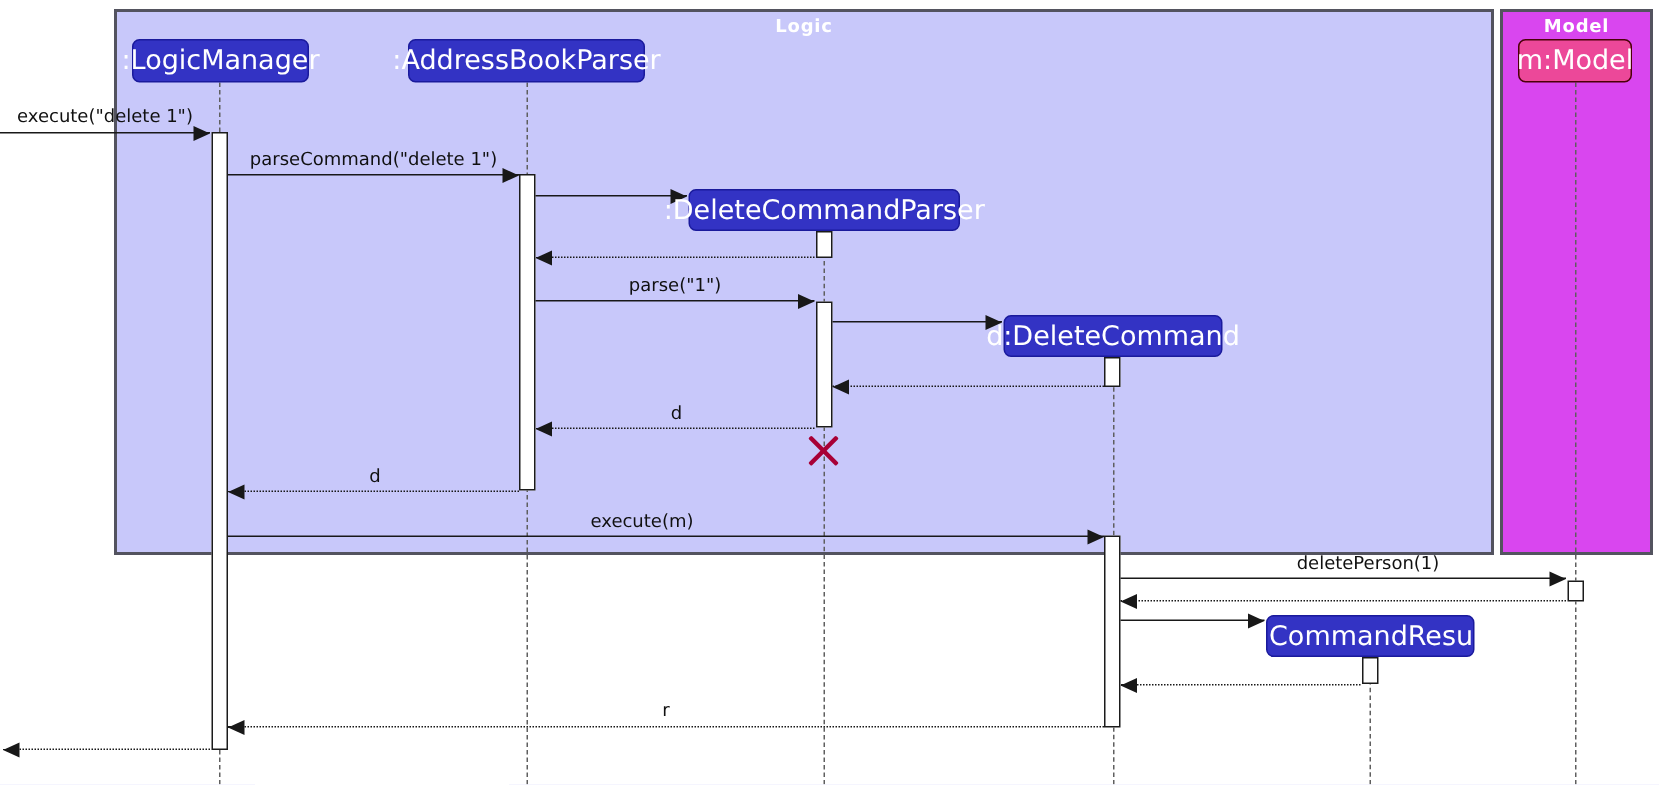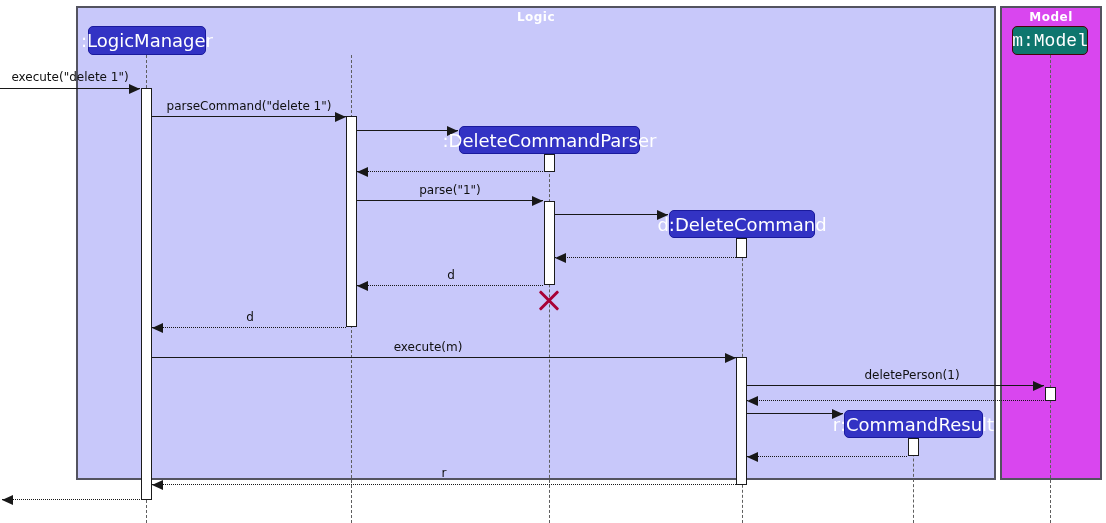--- a/index.html
+++ b/index.html
@@ -1,35 +1,35 @@
 <!DOCTYPE html>
 <html><head>
 <meta charset="utf-8">
 <style>
   html,body{margin:0;padding:0;background:#fff;}
   .canvas{
     position:relative;width:1106px;height:523px;background:#FFFFFF;overflow:hidden;
     font-family:"DejaVu Sans", sans-serif;
   }
-  .frame{position:absolute;top:6px;height:474px;border:2px solid #53535F;box-sizing:border-box;}
+  .frame{position:absolute;top:6px;height:364px;border:2px solid #53535F;box-sizing:border-box;}
   .frame.logic{left:76px;width:920px;background:#C8C8FA;}
   .frame.model{left:1000px;width:102px;background:#d946ef;}
   .frame-title{
     text-align:center;color:#FFFFFF;font-weight:bold;font-size:12px;
     padding-top:2px;letter-spacing:0.5px;
   }
   .lifeline{position:absolute;width:0;border-left:1px dashed #5F5F5F;}
   .activation{position:absolute;width:11px;background:#FFFFFF;border:1px solid #1b1b1b;box-sizing:border-box;}
   .participant{
     position:absolute;border-radius:5px;color:#FFFFFF;font-size:18px;
     display:flex;align-items:center;justify-content:center;white-space:nowrap;
     box-sizing:border-box;
   }
   .participant.blue{background:#3333C4;border:1.5px solid #1A1A9C;}
-  .participant.darkred{background:#0f766e;border:1.5px solid #4A0008;font-family:Liberation Mono, monospace;}
+  .participant.darkred{background:#ec4899;border:1.5px solid #4A0008;}
   .arrow{position:absolute;height:0;border-top:1px solid #181818;}
   .arrow.return{border-top:1px dotted #181818;}
   .arrow .head{position:absolute;width:0;height:0;border-top:5px solid transparent;border-bottom:5px solid transparent;top:-5.5px;}
   .arrow .head.right{right:0;border-left:11px solid #181818;}
   .arrow .head.left{left:0;border-right:11px solid #181818;}
   .msg-label{
     position:absolute;transform:translateX(-50%);font-size:12px;color:#101010;
     white-space:nowrap;line-height:13px;
   }
   .destroy-x{position:absolute;width:24px;height:24px;}
@@ -121,20 +121,21 @@
   <div class="msg-label" style="left:70px;top:71px;">execute("delete 1")</div>
   <div class="msg-label" style="left:249px;top:100px;">parseCommand("delete 1")</div>
   <div class="msg-label" style="left:450px;top:184px;">parse("1")</div>
   <div class="msg-label" style="left:451px;top:269px;">d</div>
   <div class="msg-label" style="left:250px;top:311px;">d</div>
   <div class="msg-label" style="left:428px;top:341px;">execute(m)</div>
   <div class="msg-label" style="left:896px;top:369px;margin-left:16px;">deletePerson(1)</div>
   <div class="msg-label" style="left:444px;top:467px;">r</div>
 
   <div class="participant blue" style="left:88px;top:26px;width:118px;height:29px;">:LogicManager</div>
+  <div class="participant blue" style="left:272px;top:26px;width:158px;height:29px;">:AddressBookParser</div>
   <div class="participant blue" style="left:669px;top:210px;width:146px;height:28px;">d:DeleteCommand</div>
   <div class="participant blue" style="left:459px;top:126px;width:181px;height:28px;">:DeleteCommandParser</div>
   <div class="participant blue" style="left:844px;top:410px;width:139px;height:28px;">r:CommandResult</div>
   <div class="participant darkred" style="left:1012px;top:26px;width:76px;height:29px;">m:Model</div>
 
   <div class="destroy-x" style="left:537px;top:288px;"></div>
 
 </div>
 
 </body></html>

